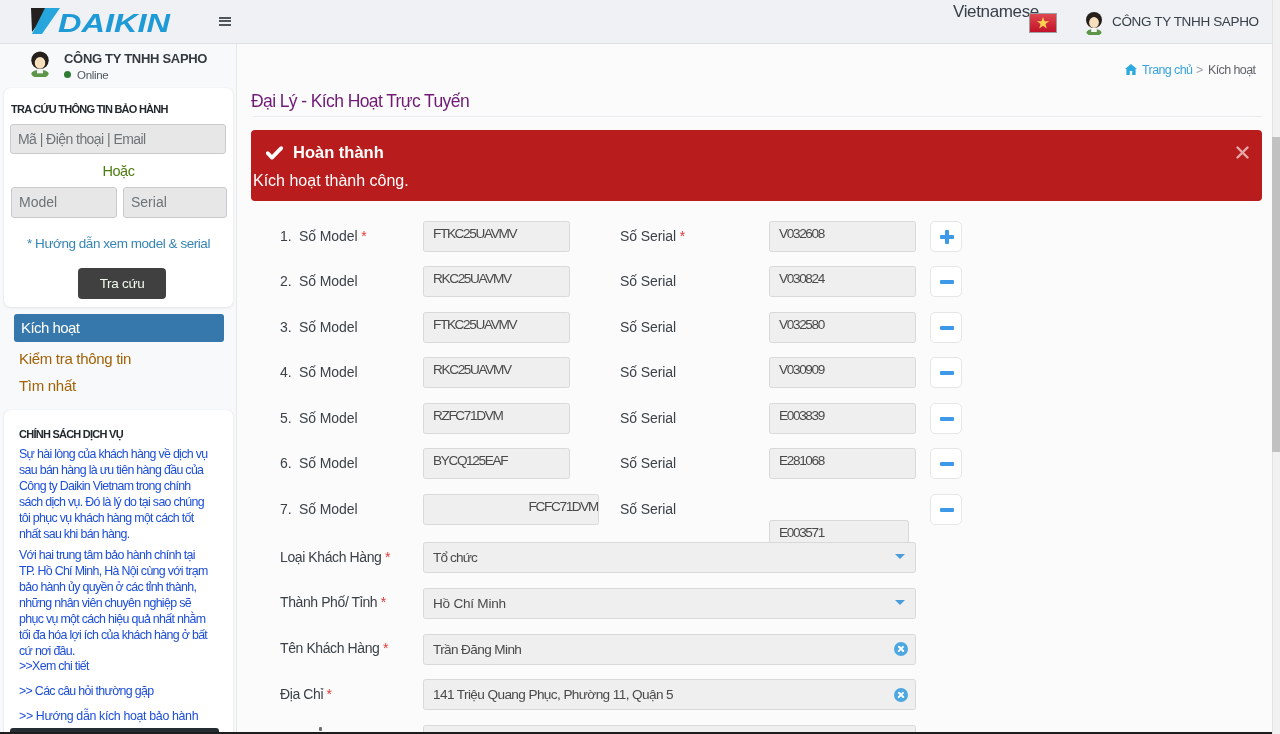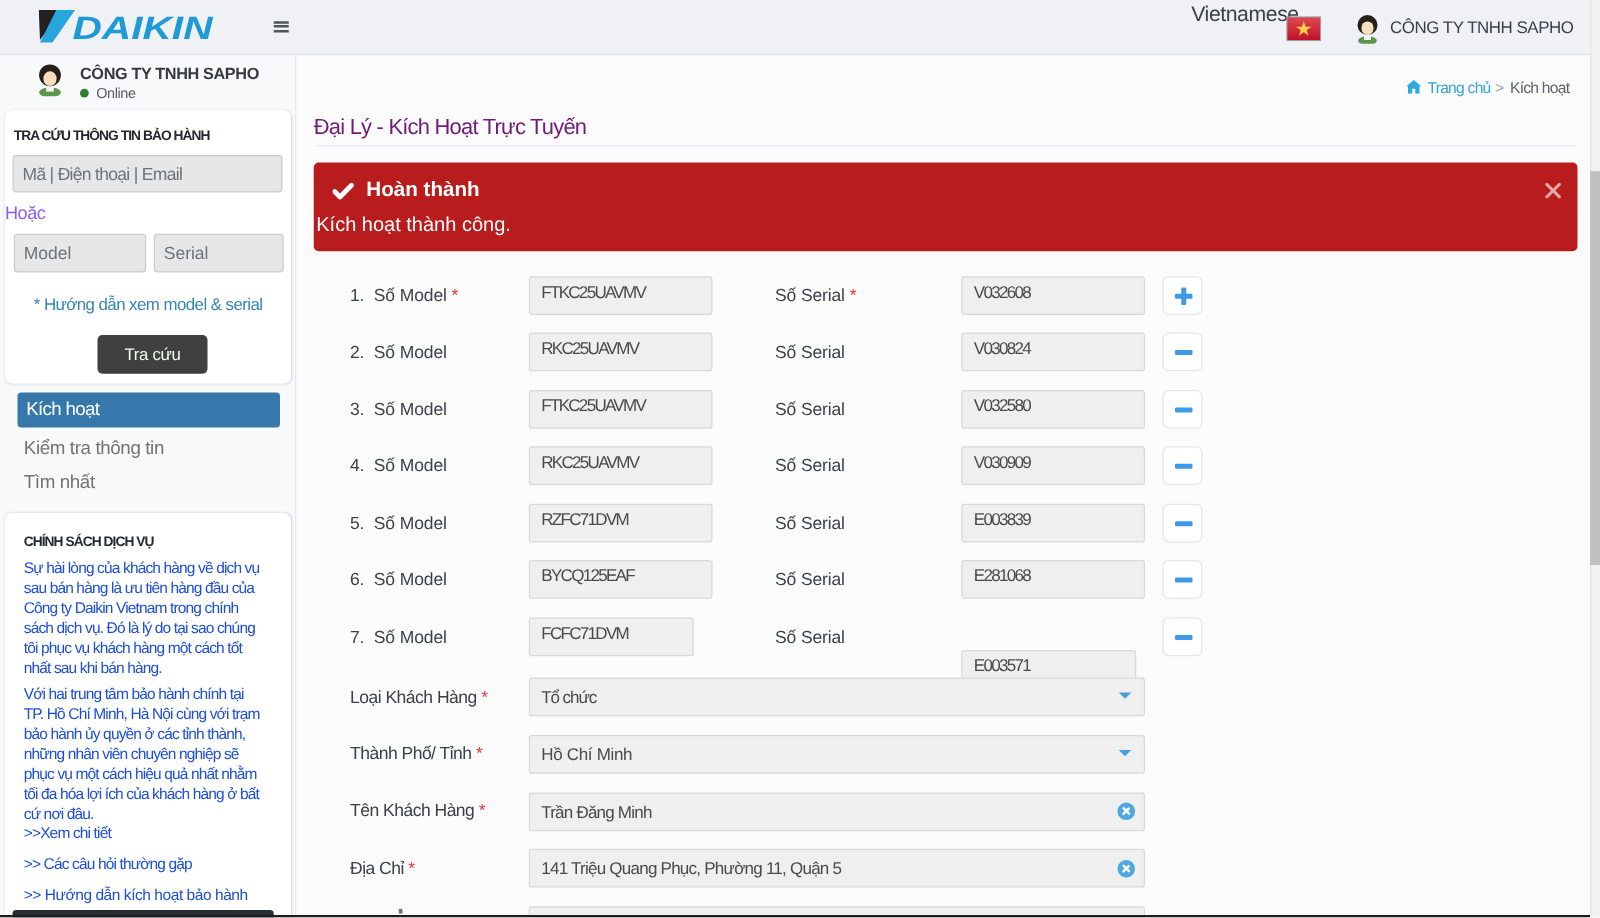--- a/index.html
+++ b/index.html
@@ -7,21 +7,21 @@
 .abs{position:absolute;}
 
 #navbar{position:absolute;left:0;top:0;width:1280px;height:44px;background:#eff1f4;border-bottom:1px solid #dde0e4;}
 #navbar .txt{position:absolute;font-size:14px;color:#38404a;white-space:nowrap;}
 
 #sidebar{position:absolute;left:0;top:44px;width:237px;height:690px;background:#f8f9fa;border-right:1px solid #e6e8ea;}
 .card{position:absolute;background:#fff;border-radius:6px;box-shadow:0 0 1px rgba(0,0,0,.12),0 1px 3px rgba(0,0,0,.08);}
 .shead{font-weight:bold;font-size:11px;color:#23282d;letter-spacing:-0.75px;white-space:nowrap;}
 .sinp{position:absolute;background:#e7e7e7;border:1px solid #c9cbcd;border-radius:3px;font-size:14px;letter-spacing:-0.55px;color:#6e7377;padding-left:7px;white-space:nowrap;}
 .slink{color:#3585b3;white-space:nowrap;}
-.menu{position:absolute;font-size:15px;letter-spacing:-0.55px;color:#737373;white-space:nowrap;}
+.menu{position:absolute;font-size:15px;letter-spacing:-0.55px;color:#a16207;white-space:nowrap;}
 .ptxt{position:absolute;font-size:12.4px;letter-spacing:-0.68px;color:#1d4ed8;white-space:nowrap;}
 
 .lbl{position:absolute;font-size:14px;letter-spacing:-0.4px;color:#3c4147;text-align:left;white-space:nowrap;}
 .red{color:#e53935;}
 .rl{letter-spacing:-0.1px !important;}
 .mono{letter-spacing:-1.35px !important;}
 .inp{position:absolute;height:31px;background:#efefef;border:1px solid #d9d9d9;border-radius:2.5px;font-size:13.6px;letter-spacing:-0.85px;color:#4a4a4a;line-height:24px;padding-left:9px;white-space:nowrap;overflow:hidden;}
 .pmbtn{position:absolute;width:32px;height:31px;background:#fff;border:1px solid #e4e6e8;border-radius:5px;}
 .caret{position:absolute;width:0;height:0;border-left:5px solid transparent;border-right:5px solid transparent;border-top:5.5px solid #4a9ddb;}
 .clr{position:absolute;width:14px;height:14px;border-radius:50%;background:#4da7e0;}
@@ -77,21 +77,21 @@
   <path d="M5.5,8.5 q-1.8,2 -0.6,5.5 l1.2,-1 z" fill="#26201d"></path>
   <path d="M16.5,8.5 q1.8,2 0.6,5.5 l-1.2,-1 z" fill="#26201d"></path>
 </svg>
 <div class="abs" style="left:64px;top:51px;font-size:13px;letter-spacing:-0.3px;font-weight:bold;color:#343a40;white-space:nowrap;">CÔNG TY TNHH SAPHO</div>
 <div class="abs" style="left:64px;top:71px;width:7px;height:7px;border-radius:50%;background:#2e7d32;"></div>
 <div class="abs" style="left:77px;top:69px;font-size:11.5px;letter-spacing:-0.3px;color:#51585e;">Online</div>
 
 <div class="card" style="left:4px;top:88px;width:229px;height:219px;"></div>
 <div class="abs shead" style="left:11px;top:103px;">TRA CỨU THÔNG TIN BẢO HÀNH</div>
 <div class="sinp" style="left:10px;top:124px;width:216px;height:30px;line-height:28px;">Mã | Điện thoại | Email</div>
-<div class="abs" style="left:4px;top:163px;width:229px;text-align:left;font-size:14.5px;letter-spacing:-0.4px;color:#8b5cf6;">Hoặc</div>
+<div class="abs" style="left:4px;top:163px;width:229px;text-align:center;font-size:14.5px;letter-spacing:-0.4px;color:#4d7c0f;">Hoặc</div>
 <div class="sinp" style="left:11px;top:187px;width:106px;height:31px;line-height:29px;letter-spacing:0;">Model</div>
 <div class="sinp" style="left:123px;top:187px;width:104px;height:31px;line-height:29px;letter-spacing:0;">Serial</div>
 <div class="abs slink" style="left:4px;top:236px;width:229px;text-align:center;font-size:13.5px;letter-spacing:-0.45px;">* Hướng dẫn xem model &amp; serial</div>
 <div class="abs" style="left:78px;top:268px;width:88px;height:31px;background:#404040;border-radius:4px;color:#f2fbef;font-size:13.5px;letter-spacing:-0.3px;text-align:center;line-height:31px;">Tra cứu</div>
 
 <div class="abs" style="left:14px;top:314px;width:210px;height:28px;background:#3678ab;border-radius:3px;color:#fff;font-size:15px;letter-spacing:-0.55px;line-height:28px;padding-left:7px;">Kích hoạt</div>
 <div class="menu" style="left:19px;top:350px;letter-spacing:-0.3px;">Kiểm tra thông tin</div>
 <div class="menu" style="left:19px;top:377px;letter-spacing:-0.3px;">Tìm nhất</div>
 
 <div class="card" style="left:4px;top:410px;width:229px;height:324px;border-bottom-left-radius:0;border-bottom-right-radius:0;"></div>
@@ -168,21 +168,21 @@
 
 <div class="lbl rl" style="left:280px;top:455px;width:119px;">6. &nbsp;Số Model</div>
 <div class="inp mono" style="left:423px;top:448px;width:147px;">BYCQ125EAF</div>
 <div class="lbl rl" style="left:620px;top:455px;width:122px;">Số Serial</div>
 <div class="inp mono" style="left:769px;top:448px;width:147px;">E281068</div>
 <div class="pmbtn" style="left:930px;top:448px;">
     <div class="abs" style="left:9px;top:12.5px;width:14px;height:4px;background:#3e9ae9;border-radius:1px;"></div>
   </div>
 
 <div class="lbl rl" style="left:280px;top:501px;width:119px;">7. &nbsp;Số Model</div>
-<div class="inp mono" style="left:423px;top:494px;width:132px;">FCFC71DVM</div>
+<div class="inp mono" style="left:423px;top:494px;width:176px;text-align:right;">FCFC71DVM</div>
 <div class="lbl rl" style="left:620px;top:501px;width:122px;">Số Serial</div>
 <div class="inp mono" style="left:769px;top:520px;width:140px;">E003571</div>
 <div class="pmbtn" style="left:930px;top:494px;">
     <div class="abs" style="left:9px;top:12.5px;width:14px;height:4px;background:#3e9ae9;border-radius:1px;"></div>
   </div>
 
 <div class="lbl" style="left:280px;top:549px;width:119px;">Loại Khách Hàng <span class="red">*</span></div>
 <div class="inp" style="left:423px;top:542px;width:493px;line-height:30px;">Tổ chức</div>
 <div class="caret" style="left:895px;top:554px;"></div>
 

